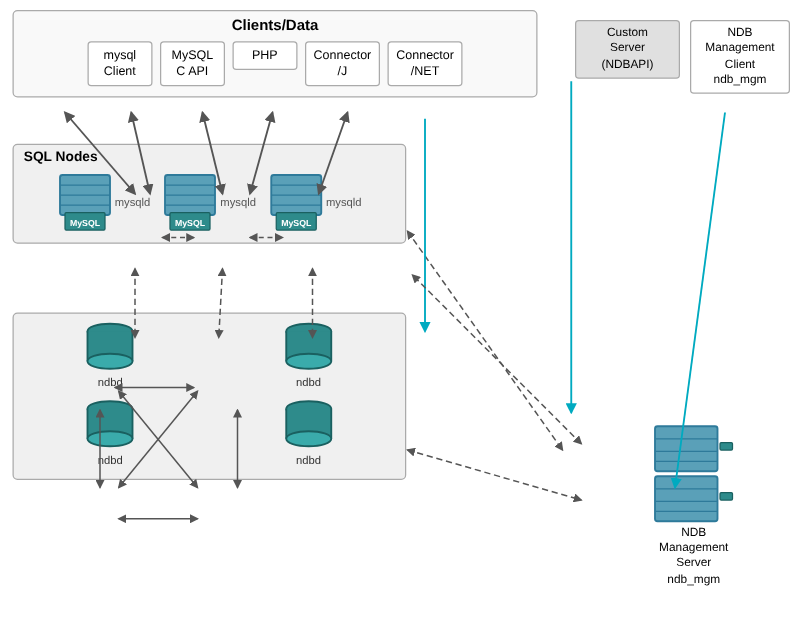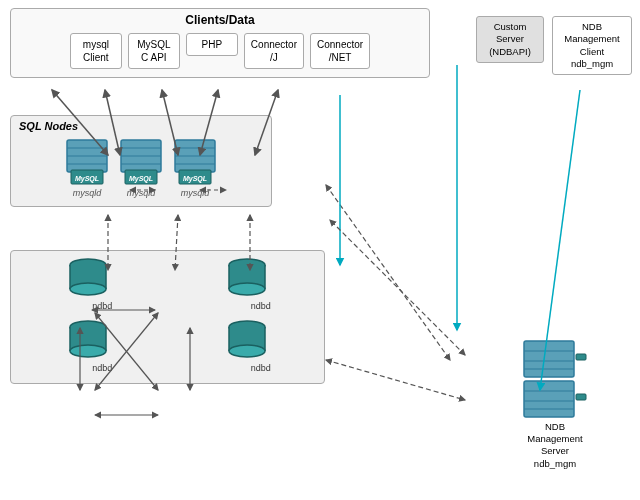--- a/index.html
+++ b/index.html
@@ -51,41 +51,40 @@
       min-width: 52px;
       font-size: 10px;
       line-height: 1.3;
     }
 
     
     .sql-section {
       position: absolute;
       top: 115px;
       left: 10px;
-      width: 262px;
+      width: 315px;
       border: 1.5px solid #aaa;
       border-radius: 4px;
       padding: 4px 8px 8px 8px;
       background: #f0f0f0;
-      font-style: italic;
     }
     .sql-section .section-label {
       font-size: 11px;
       font-weight: bold;
       margin-bottom: 6px;
     }
     .sql-nodes-row {
       display: flex;
       gap: 10px;
       justify-content: center;
       align-items: flex-start;
     }
     .sql-node {
       display: flex;
-      flex-direction: column;
+      flex-direction: row;
       align-items: center;
       gap: 2px;
     }
     .sql-node-label {
       font-size: 9px;
       color: #555;
       text-align: center;
     }
 
     
@@ -107,21 +106,21 @@
     }
     .data-grid {
       display: grid;
       grid-template-columns: 1fr 1fr;
       gap: 6px 20px;
       justify-items: center;
     }
     .data-node {
       display: flex;
       flex-direction: column;
-      align-items: flex-end;
+      align-items: center;
       gap: 2px;
     }
     .data-node-label {
       font-size: 9px;
       color: #333;
     }
 
     
     .mgmt-client-box {
       position: absolute;
@@ -135,21 +134,21 @@
       font-size: 9.5px;
       background: #fff;
       line-height: 1.3;
     }
 
     
     .custom-clients-box {
       position: absolute;
       top: 16px;
       right: 96px;
-      width: 68px;
+      width: 84px;
       border: 1.5px solid #aaa;
       border-radius: 3px;
       padding: 4px 4px;
       text-align: center;
       font-size: 9.5px;
       background: #e0e0e0;
       line-height: 1.3;
     }
 
     

